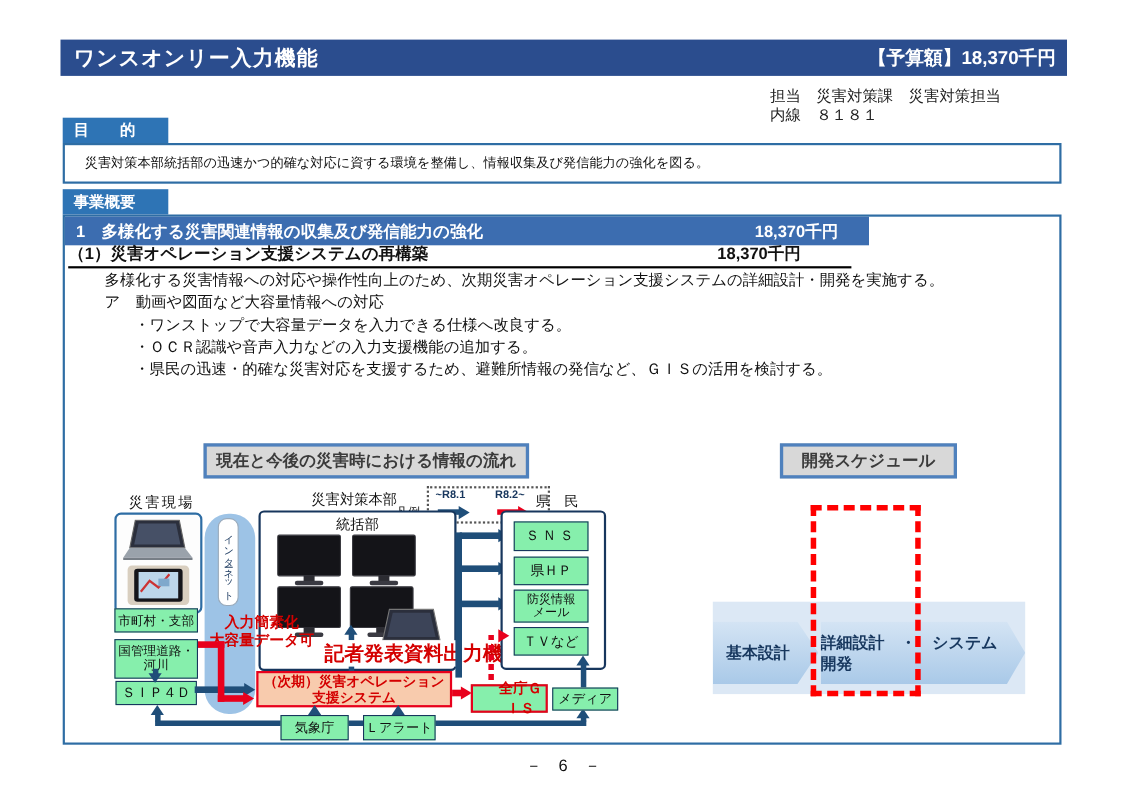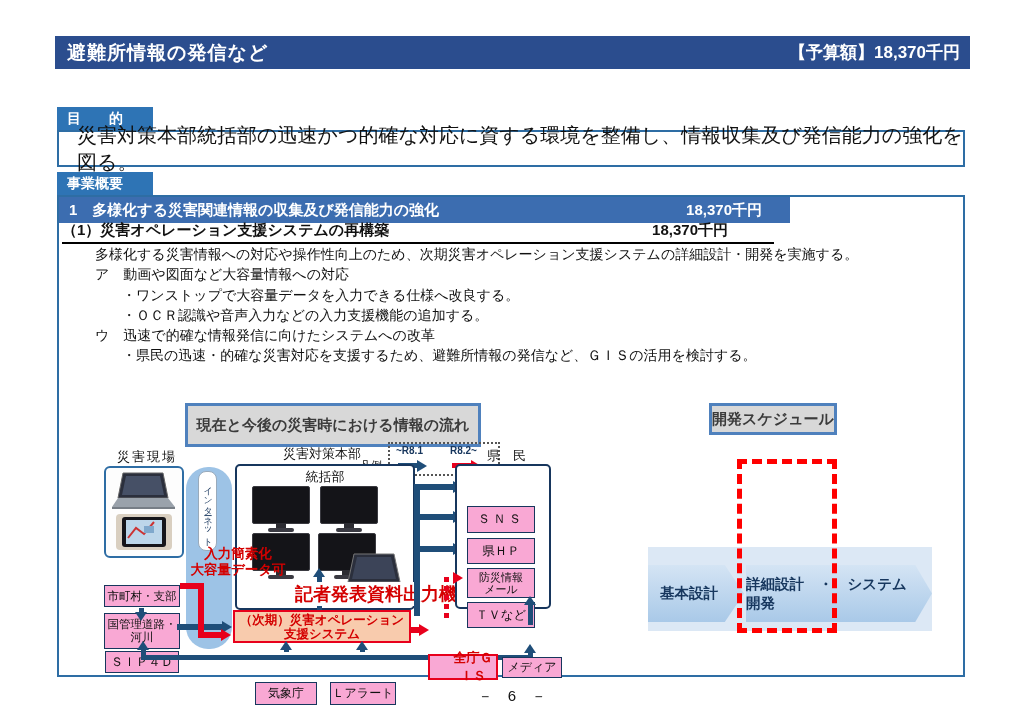--- a/index.html
+++ b/index.html
@@ -10,36 +10,36 @@
   .header-bar{left:55px;top:36px;width:915px;height:33px;background:#2b4d8e;
     display:flex;align-items:center;justify-content:space-between;
     padding:0 10px 0 12px;box-sizing:border-box;}
   .header-bar .ttl{color:#fff;font-size:19px;font-weight:bold;letter-spacing:1px;}
   .header-bar .bud{color:#fff;font-size:17px;font-weight:bold;}
   .contact{left:700px;top:79px;width:268px;font-size:14px;line-height:17px;color:#222;}
   
   .tab{background:#2e74b5;color:#fff;font-weight:bold;font-size:14px;
     display:flex;align-items:center;padding-left:10px;box-sizing:border-box;}
   .purpose-box{left:57px;top:130px;width:908px;height:37px;border:2px solid #2e6da4;
-    box-sizing:border-box;display:flex;align-items:center;padding-left:18px;font-size:20px;}
+    box-sizing:border-box;display:flex;align-items:center;padding-left:18px;font-size:12px;}
   .big-box{left:57px;top:195px;width:908px;height:482px;border:2.5px solid #2e6da4;box-sizing:border-box;}
   .sec-bar{left:59px;top:197px;width:731px;height:26px;background:#3c6db0;color:#fff;
     display:flex;align-items:center;justify-content:space-between;font-size:15px;font-weight:bold;
     padding:0 28px 0 10px;box-sizing:border-box;}
   .sub1{left:62px;top:221px;width:712px;display:flex;justify-content:space-between;
     border-bottom:2px solid #000;padding:0 46px 2px 0;box-sizing:border-box;
     font-size:15px;font-weight:bold;}
   .body-text{left:95px;top:244px;width:865px;font-size:14px;line-height:20.3px;}
   .body-text .in2{padding-left:27px;}
   
   .dtitle{background:#d8d8d8;border:3px solid #4f81bd;box-sizing:border-box;color:#3b3b3b;
     font-size:15px;font-weight:bold;display:flex;align-items:center;justify-content:center;}
   
-  .box{border:1.5px solid #17365d;background:#f9a8d4;box-sizing:border-box;color:#111;
-    display:flex;flex-direction:column;align-items:center;justify-content:center;text-align:center;margin-top:32px;}
+  .box{border:1.5px solid #17365d;background:#86efac;box-sizing:border-box;color:#111;
+    display:flex;flex-direction:column;align-items:center;justify-content:center;text-align:center;}
   .lbl{font-size:13px;color:#111;}
   .red{color:#d40000;font-weight:bold;}
   
   .ln{background:#1f4e79;}
   .lnr{background:#e8001c;}
   .hr{width:0;height:0;border-top:6px solid transparent;border-bottom:6px solid transparent;border-left:10px solid #1f4e79;}
   .hrr{width:0;height:0;border-top:6px solid transparent;border-bottom:6px solid transparent;border-left:10px solid #e8001c;}
   .hu{width:0;height:0;border-left:6px solid transparent;border-right:6px solid transparent;border-bottom:9px solid #1f4e79;}
   .hd{width:0;height:0;border-left:6px solid transparent;border-right:6px solid transparent;border-top:9px solid #1f4e79;}
   .dotv{background:repeating-linear-gradient(to bottom,#e8001c 0 5px,transparent 5px 9px);}
@@ -60,22 +60,26 @@
   .chev{position:absolute;background:linear-gradient(#d4e4f4,#a9c9e8);color:#17375e;
     font-size:14.5px;font-weight:bold;display:flex;align-items:center;justify-content:center;}
   .footer{left:0;right:0;top:687px;text-align:center;font-size:15px;color:#111;}
 </style>
 </head>
 <body>
 
 <div class="page">
 
   <div class="abs header-bar">
-    <span class="ttl">避難所情報の発信など</span>
+    <span class="ttl">ワンスオンリー入力機能</span>
     <span class="bud">【予算額】18,370千円</span>
+  </div>
+  <div class="abs contact">
+    <div>担当　災害対策課　災害対策担当</div>
+    <div>内線　８１８１</div>
   </div>
 
   <div class="abs tab" style="left:57px;top:107px;width:96px;height:23px;">目　　的</div>
   <div class="abs purpose-box">
     <span>災害対策本部統括部の迅速かつ的確な対応に資する環境を整備し、情報収集及び発信能力の強化を図る。</span>
   </div>
 
   <div class="abs tab" style="left:57px;top:172px;width:96px;height:23px;">事業概要</div>
   <div class="abs big-box"></div>
 
@@ -87,26 +91,25 @@
   <div class="abs sub1">
     <span>（1）災害オペレーション支援システムの再構築</span>
     <span>18,370千円</span>
   </div>
 
   <div class="abs body-text">
     <div>多様化する災害情報への対応や操作性向上のため、次期災害オペレーション支援システムの詳細設計・開発を実施する。</div>
     <div>ア　動画や図面など大容量情報への対応</div>
     <div class="in2">・ワンストップで大容量データを入力できる仕様へ改良する。</div>
     <div class="in2">・ＯＣＲ認識や音声入力などの入力支援機能の追加する。</div>
-    <div>ウ　迅速で的確な情報発信に向けたシステムへの改革</div>
     <div class="in2">・県民の迅速・的確な災害対応を支援するため、避難所情報の発信など、ＧＩＳの活用を検討する。</div>
   </div>
 
-  <div class="abs dtitle" style="left:185px;top:403px;width:296px;height:44px;">現在と今後の災害時における情報の流れ</div>
-  <div class="abs dtitle" style="left:709px;top:403px;width:128px;height:32px;">開発スケジュール</div>
+  <div class="abs dtitle" style="left:185px;top:403px;width:296px;height:32px;">現在と今後の災害時における情報の流れ</div>
+  <div class="abs dtitle" style="left:709px;top:403px;width:161px;height:32px;">開発スケジュール</div>
 
   <div class="abs" style="left:360px;top:447px;font-size:11px;margin-top:11px;">凡例</div>
   <div class="abs" style="left:388px;top:442px;width:112px;height:34px;border:2px dotted #555;box-sizing:border-box;">
     <div class="abs" style="left:6px;top:1px;font-size:10px;font-weight:bold;color:#17365d;">~R8.1</div>
     <div class="abs ln" style="left:8px;top:19px;width:20px;height:5px;"></div>
     <div class="abs hr" style="left:27px;top:15.5px;"></div>
     <div class="abs" style="left:60px;top:1px;font-size:10px;font-weight:bold;color:#17365d;">R8.2~</div>
     <div class="abs lnr" style="left:62px;top:19px;width:20px;height:5px;"></div>
     <div class="abs hrr" style="left:81px;top:15.5px;"></div>
   </div>
@@ -152,21 +155,21 @@
   <div class="monitor" style="left:320px;top:486px;"></div>
   <div class="monitor" style="left:252px;top:533px;"></div>
   <div class="monitor" style="left:318px;top:533px;"></div>
   <svg class="abs" style="left:342px;top:552px;" width="64" height="48" viewBox="0 0 64 48">
     <polygon points="12,2 52,2 58,30 6,30" fill="#2b2f3c" stroke="#777" stroke-width="1"></polygon>
     <polygon points="15,5 49,5 54,27 10,27" fill="#3c4458"></polygon>
     <polygon points="6,30 58,30 64,42 0,42" fill="#a7adb5"></polygon>
     <polygon points="0,42 64,42 64,45 0,45" fill="#7c828a"></polygon>
   </svg>
 
-  <div class="abs red" style="left:182px;top:546px;width:112px;text-align:center;font-size:13.5px;line-height:16px;">
+  <div class="abs red" style="left:182px;top:558px;width:112px;text-align:center;font-size:13.5px;line-height:16px;">
     <div>入力簡素化</div>
     <div>大容量データ可</div>
   </div>
 
   <div class="abs hu" style="left:313px;top:568px;"></div>
   <div class="abs ln" style="left:317px;top:576px;width:5px;height:6px;"></div>
   <div class="abs ln" style="left:317px;top:597px;width:5px;height:13px;"></div>
   <div class="abs red" style="left:247px;top:582px;font-size:18px;background:#fff;margin-left:48px;">記者発表資料出力機能</div>
 
   <div class="abs ln" style="left:414px;top:484px;width:6px;height:132px;"></div>

